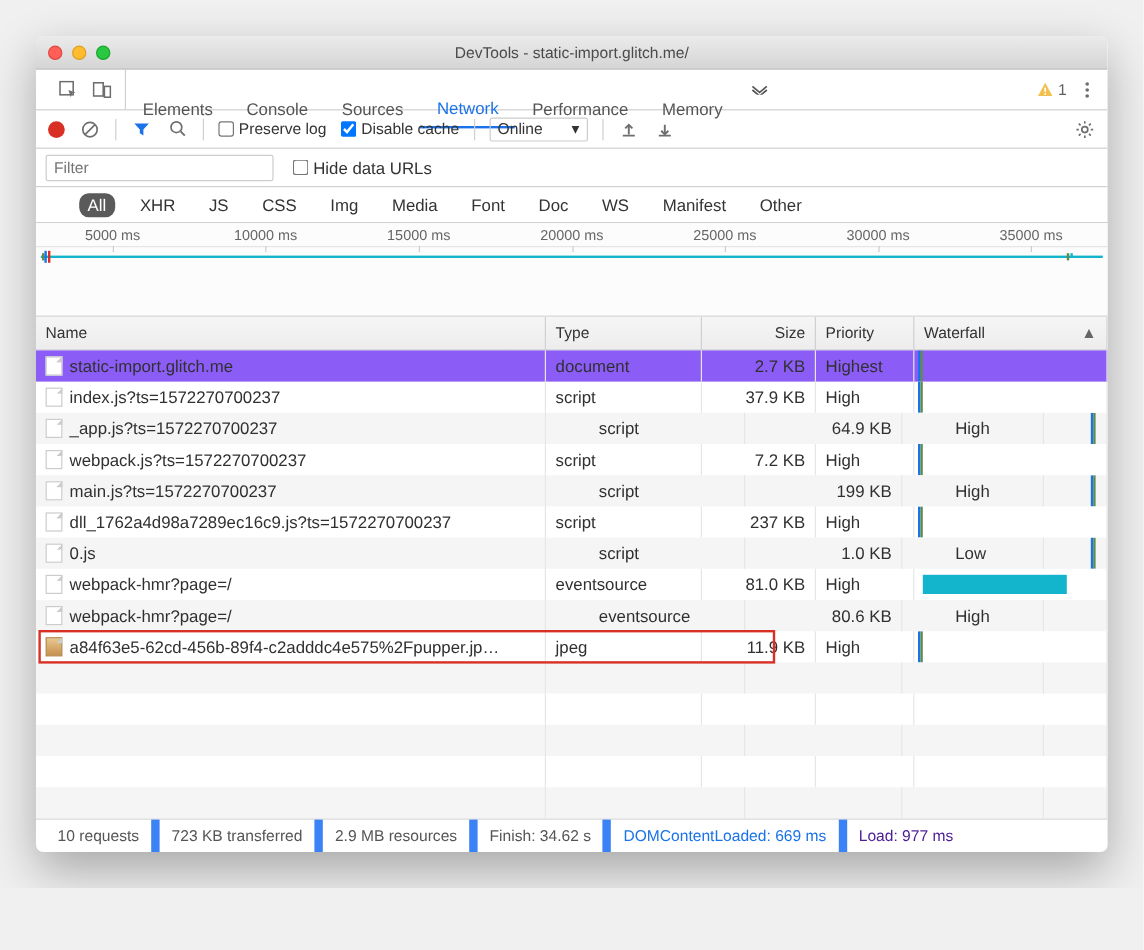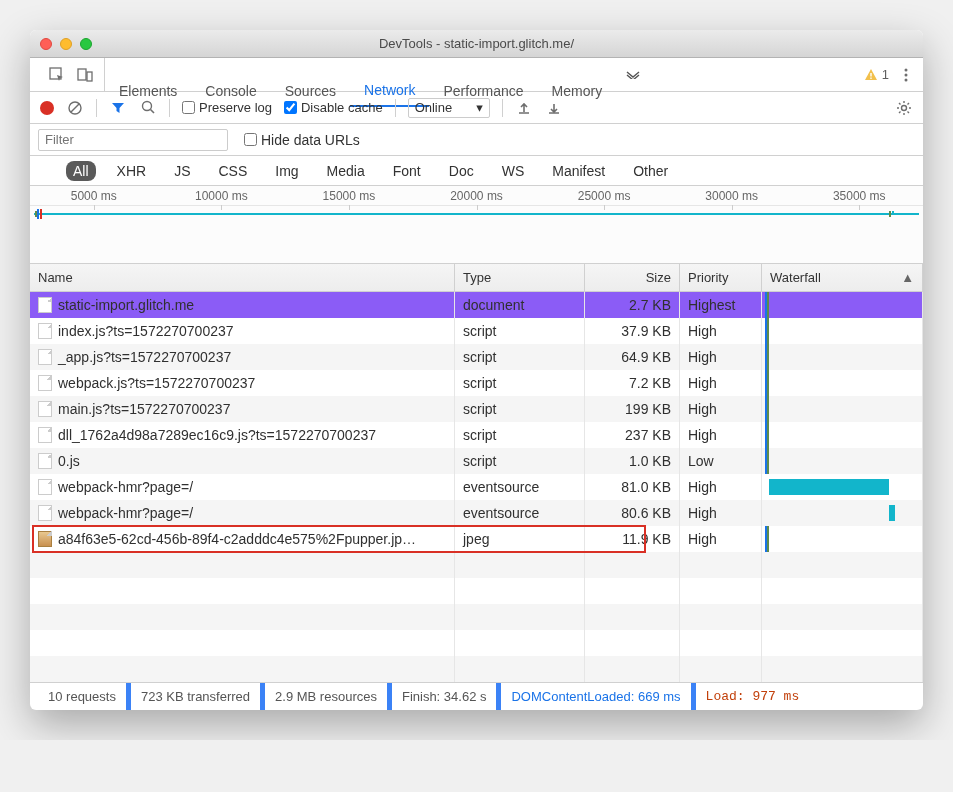--- a/index.html
+++ b/index.html
@@ -45,35 +45,35 @@
 .th { display: flex; align-items: center; padding: 0 8px; border-right: 1px solid #d0d0d0; }
 .col-name { width: 425px; }
 .col-type { width: 130px; }
 .col-size { width: 95px; justify-content: flex-end; }
 .col-prio { width: 82px; }
 .col-water { flex: 1; position: relative; }
 .sort-arrow { position: absolute; right: 8px; color: #666; }
 .tbody { font-size: 14px; color: #303030; }
 .trow { display: flex; height: 26px; align-items: stretch; }
 .trow.selected { background: #8b5cf6; }
-.trow.alt { background: #f5f5f5; }
+.trow.alt { background: #f5f5f5; gap: 36px; }
 .td { display: flex; align-items: center; padding: 0 8px; border-right: 1px solid #e6e6e6; overflow: hidden; white-space: nowrap; }
 .td.col-size { justify-content: flex-end; }
 .file-icon { width: 14px; height: 16px; border: 1px solid #ccc; margin-right: 6px; flex-shrink: 0; position: relative; background: #fff; }
 .file-icon::after { content: ''; position: absolute; top: -1px; right: -1px; width: 5px; height: 5px; background: linear-gradient(135deg, transparent 50%, #ccc 50%); }
 .file-icon.img { background: linear-gradient(#e8c890, #c89050); border-color: #aa8040; }
 .waterfall-cell { flex: 1; position: relative; padding: 0; }
 .water-bar { position: absolute; height: 16px; top: 5px; background: #12b5cb; }
 .water-mark { position: absolute; top: 0; bottom: 0; width: 2px; }
 .highlight-box { position: absolute; border: 2px solid #d93025; pointer-events: none; }
 .status-bar { height: 28px; border-top: 1px solid #d0d0d0; display: flex; align-items: center; font-size: 13px; color: #555; padding: 0 8px; }
-.sb-item { padding: 0 10px; border-right: 5px solid #3b82f6; height: 100%; display: flex; align-items: center; }
+.sb-item { padding: 0 10px; border-right: 7px solid #3b82f6; height: 100%; display: flex; align-items: center; }
 .sb-item:last-child { border-right: none; }
 .sb-blue { color: #1a73e8; }
-.sb-red { color: #c2410c; font-family: Liberation Mono, monospace; }
+.sb-red { color: #4c1d95; }
 svg { display: block; }
 </style>
 </head>
 <body>
 
 <div class="window">
 
   <div class="titlebar">
     <div class="traffic">
       <div class="tlight red"></div>

